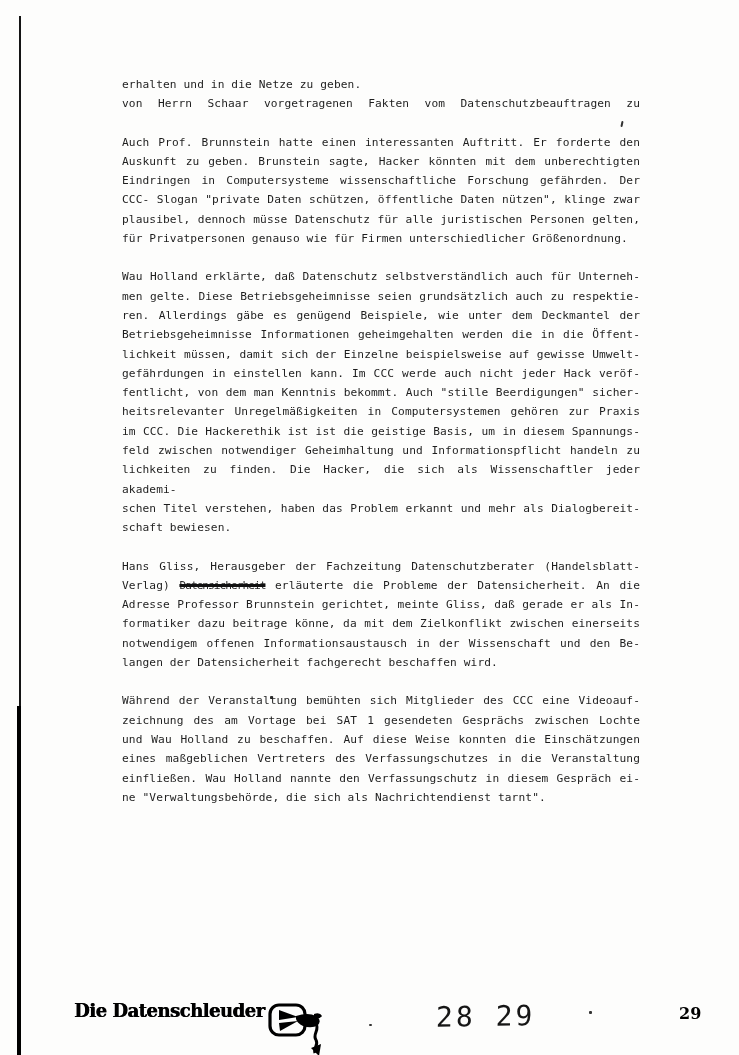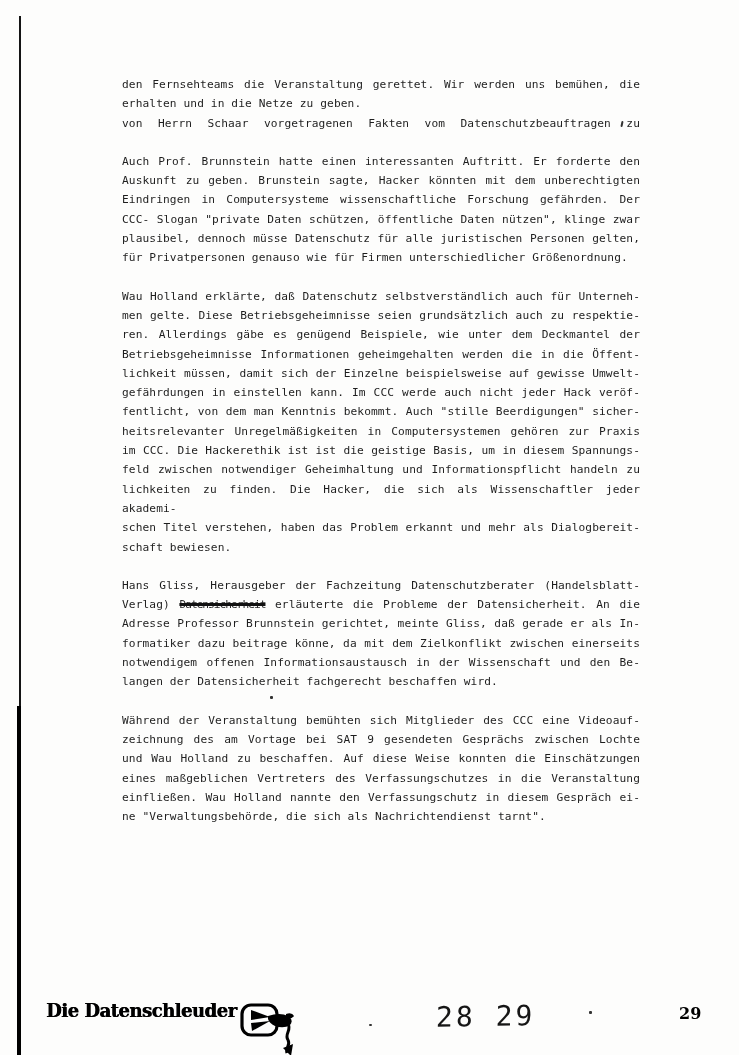--- a/index.html
+++ b/index.html
@@ -44,20 +44,21 @@
   }
   .logo-text {
     font-family: "DejaVu Serif", "Liberation Serif", serif;
     font-weight: 900;
     font-size: 18px;
     letter-spacing: -0.5px;
     color: #000;
     text-shadow: 0.6px 0 0 #000;
     white-space: nowrap;
     margin-top: 2px;
+    margin-left: 28px;
   }
   .logo-icon { margin-left: 4px; }
 
   .handwritten-nums {
     position: absolute; left: 436px; top: 1000px;
     font-family: "DejaVu Sans Mono", monospace;
     font-size: 28px; font-weight: 400;
     letter-spacing: 3px;
     color: #161616;
     transform: rotate(-1deg) skewX(-2deg);
@@ -83,21 +84,20 @@
   <div class="scan-line scan-line-top"></div>
   <div class="scan-line scan-line-bottom"></div>
 
   <div class="speck speck-1"></div>
   <div class="speck speck-2"></div>
   <div class="speck speck-3"></div>
   <div class="speck speck-4"></div>
 
   <div class="text-block">
       <div class="paragraph">
-        <div class="line just">den Fernsehteams die Veranstaltung gerettet. Wir werden uns bemühen, die</div>
         <div class="line">erhalten und in die Netze zu geben.</div>
         <div class="line just">von Herrn Schaar vorgetragenen Fakten vom Datenschutzbeauftragen zu</div>
       </div>
       <div class="paragraph">
         <div class="line just">Auch Prof. Brunnstein hatte einen interessanten Auftritt. Er forderte den</div>
         <div class="line just">Auskunft zu geben. Brunstein sagte, Hacker könnten mit dem unberechtigten</div>
         <div class="line just">Eindringen in Computersysteme wissenschaftliche Forschung gefährden. Der</div>
         <div class="line just">CCC- Slogan "private Daten schützen, öffentliche Daten nützen", klinge zwar</div>
         <div class="line just">plausibel, dennoch müsse Datenschutz für alle juristischen Personen gelten,</div>
         <div class="line">für Privatpersonen genauso wie für Firmen unterschiedlicher Größenordnung.</div>
@@ -120,21 +120,21 @@
       <div class="paragraph">
         <div class="line just">Hans Gliss, Herausgeber der Fachzeitung Datenschutzberater (Handelsblatt-</div>
         <div class="line just">Verlag) <span class="struck">Datensicherheit</span> erläuterte die Probleme der Datensicherheit. An die</div>
         <div class="line just">Adresse Professor Brunnstein gerichtet, meinte Gliss, daß gerade er als In-</div>
         <div class="line just">formatiker dazu beitrage könne, da mit dem Zielkonflikt zwischen einerseits</div>
         <div class="line just">notwendigem offenen Informationsaustausch in der Wissenschaft und den Be-</div>
         <div class="line">langen der Datensicherheit fachgerecht beschaffen wird.</div>
       </div>
       <div class="paragraph">
         <div class="line just">Während der Veranstaltung bemühten sich Mitglieder des CCC eine Videoauf-</div>
-        <div class="line just">zeichnung des am Vortage bei SAT 9 gesendeten Gesprächs zwischen Lochte</div>
+        <div class="line just">zeichnung des am Vortage bei SAT 1 gesendeten Gesprächs zwischen Lochte</div>
         <div class="line just">und Wau Holland zu beschaffen. Auf diese Weise konnten die Einschätzungen</div>
         <div class="line just">eines maßgeblichen Vertreters des Verfassungschutzes in die Veranstaltung</div>
         <div class="line just">einfließen. Wau Holland nannte den Verfassungschutz in diesem Gespräch ei-</div>
         <div class="line">ne "Verwaltungsbehörde, die sich als Nachrichtendienst tarnt".</div>
       </div>
     </div>
 
   <div class="footer-logo">
     <span class="logo-text">Die Datenschleuder</span>
     <svg class="logo-icon" width="62" height="60" viewBox="0 0 62 60">

